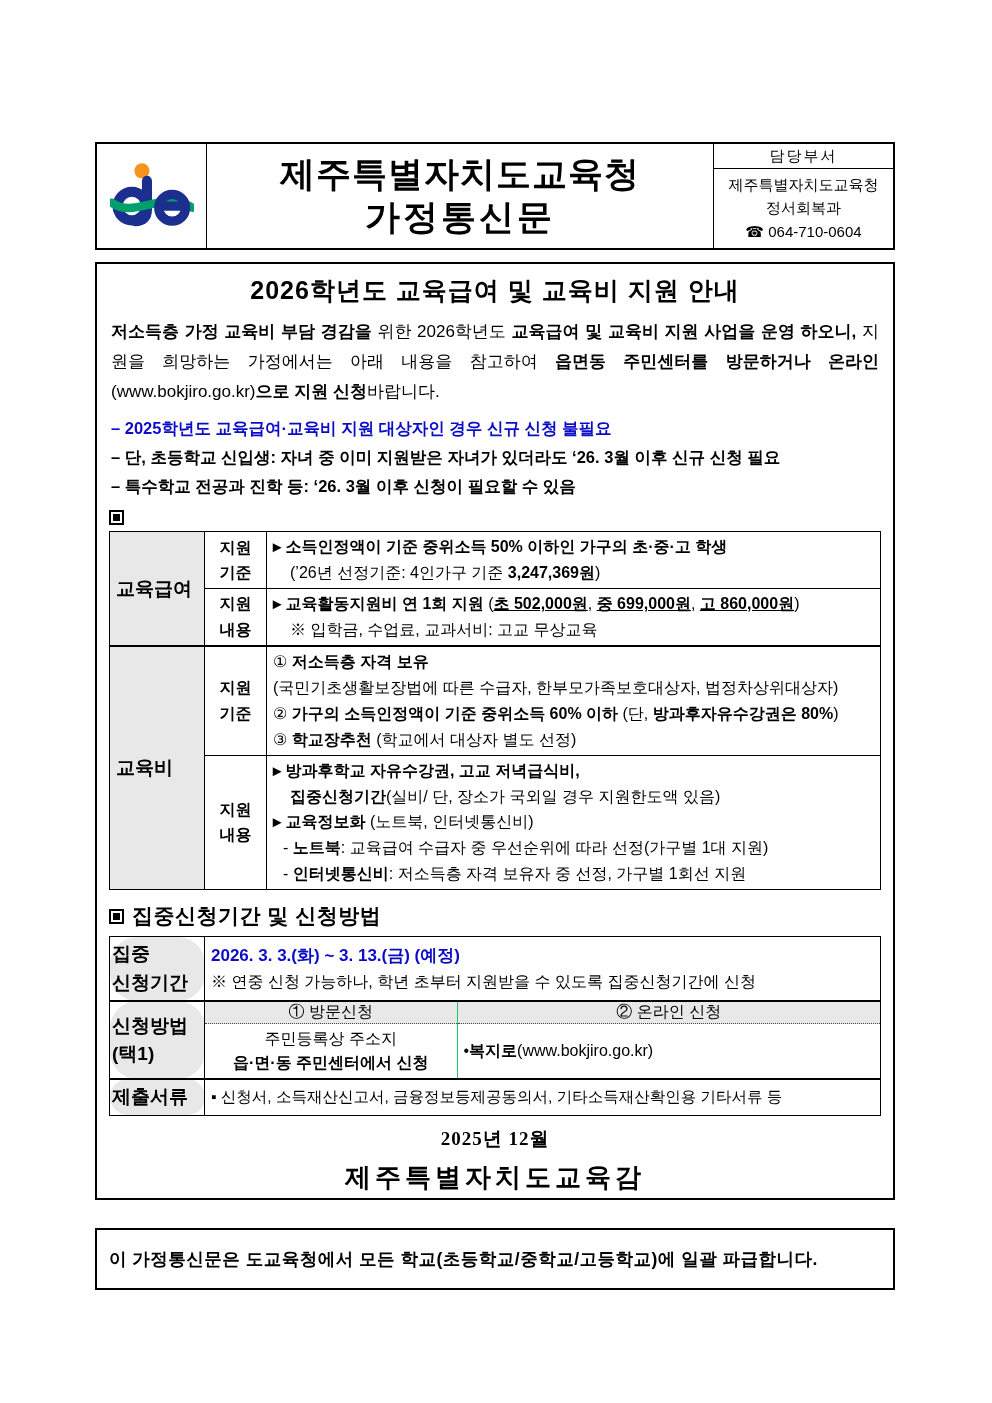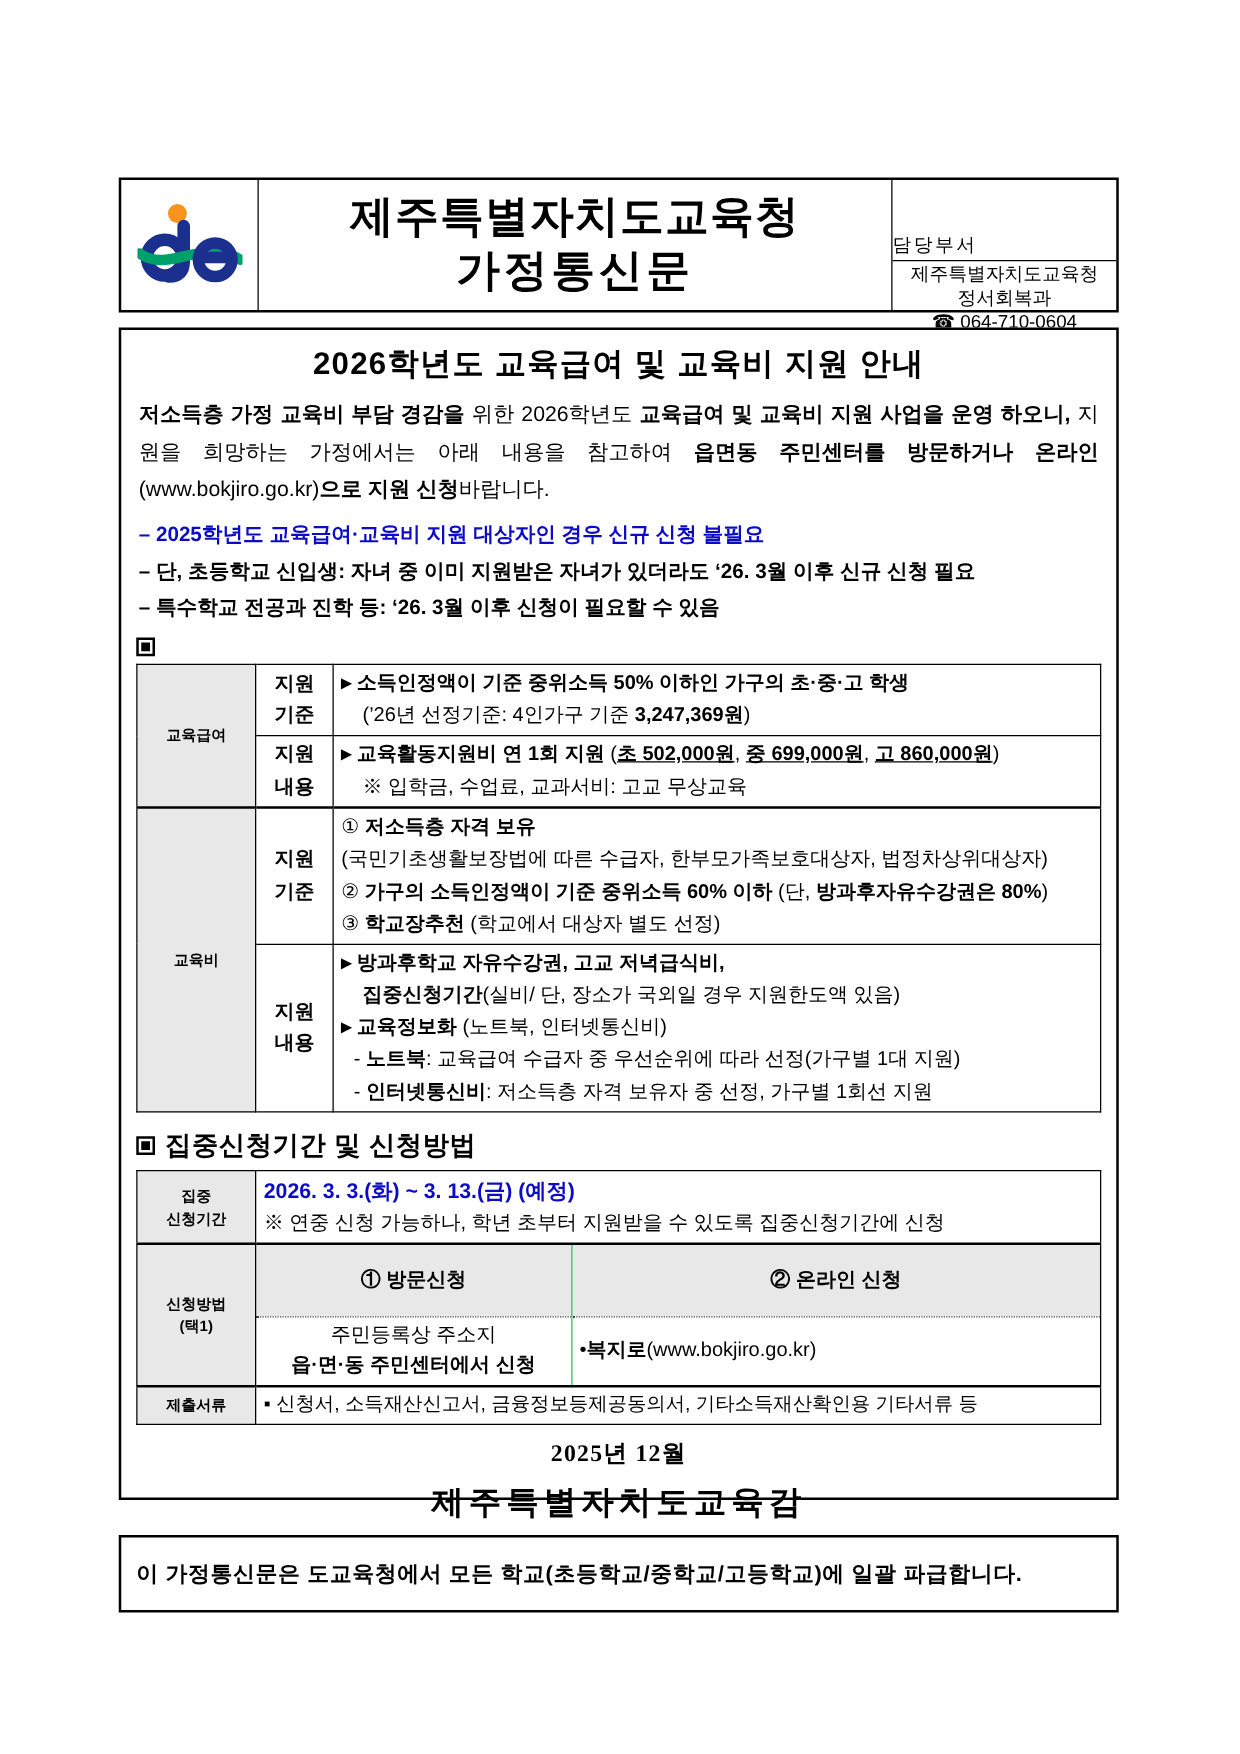--- a/index.html
+++ b/index.html
@@ -8,57 +8,57 @@
 
   .box { position:absolute; left:95px; width:800px; border:2px solid #000; background:#fff; }
 
   
   .header-box { top:142px; height:108px; display:flex; align-items:stretch; }
   .logo-cell { width:110px; border-right:1.5px solid #000; display:flex; align-items:center; justify-content:center; }
   .title-cell { flex:1; display:flex; flex-direction:column; align-items:center; justify-content:center; }
   .org-title { font-size:35px; font-weight:800; letter-spacing:1px; line-height:1.22; }
   .doc-type  { font-size:35px; font-weight:800; letter-spacing:3px; line-height:1.22; }
   .dept-cell { width:180px; border-left:1.5px solid #000; display:flex; flex-direction:column; font-size:15px; }
-  .dept-head { text-align:left; padding:3px 0 2px; border-bottom:1px solid #000; letter-spacing:2px;margin-top:40px; }
+  .dept-head { text-align:center; padding:3px 0 2px; border-bottom:1px solid #000; letter-spacing:2px; }
   .dept-body { flex:1; display:flex; flex-direction:column; justify-content:space-evenly; align-items:center; padding:2px 0; }
   .dept-body div { line-height:1.25; }
 
   
   .main-box { top:262px; height:938px; padding:8px 12px 0 12px; }
   .main-title { text-align:center; font-size:25px; font-weight:800; letter-spacing:1px; margin:2px 0 10px; }
   .intro { font-size:17px; line-height:1.75; text-align:justify; margin:0 2px 8px; }
   .notices { margin:0 2px 10px; }
   .notice-line { font-size:16.5px; line-height:1.74; }
 
   .sec-header { display:flex; align-items:center; gap:8px; font-size:21px; font-weight:800; margin:6px 0 6px; letter-spacing:0.5px; }
   .sq { width:15px; height:15px; border:2px solid #000; display:inline-flex; align-items:center; justify-content:center; flex:0 0 auto; }
   .sq::after { content:""; width:7px; height:7px; background:#000; }
 
   table { border-collapse:collapse; width:100%; }
   td { border:1px solid #000; vertical-align:middle; }
   .t1 { border:1.5px solid #000; font-size:16px; }
   .t1 td { padding:2px 6px; }
-  .glabel { background:#e8e8e8; text-align:center; font-weight:700; width:95px; font-size:12px; }
+  .glabel { background:#e8e8e8; font-weight:700; width:95px; font-size:19px; }
   .slabel { text-align:center; font-weight:700; width:62px; white-space:pre-line; line-height:1.6; }
   .cell-lines { padding:3px 2px; }
   .cl { line-height:1.62; }
   .ind1 { padding-left:17px; }
   .ind2 { padding-left:10px; }
   .thick-top td { border-top:2px solid #000; }
 
   .t2 { border:1.5px solid #000; font-size:16px; margin-top:2px; }
-  .t2 > tbody > tr > td { padding:2px 6px; }
+  .t2 > tbody > tr > td { padding:2px 6px;border-radius:27px; }
   .t2 .glabel { white-space:pre-line; line-height:1.5; padding:3px 2px; }
   .date-line { text-align:left; font-size:17px; line-height:1.6; }
   .note-line { line-height:1.6; }
   .row-sep td { border-top:2px solid #000; }
   .subwrap { padding:0 !important; }
   .sub { width:100%; border-collapse:collapse; }
   .sub td { border:none; }
-  .sub .shead { background:#e8e8e8; text-align:center; font-weight:700; border-bottom:1px dotted #444; padding:18px 4px; }
+  .sub .shead { background:#e8e8e8; text-align:center; font-weight:400; border-bottom:1px dotted #444; padding:0 4px; }
   .sub .v-div { border-left:1px solid #22c55e; }
   .sub .sbody { padding:3px 6px; line-height:1.5; }
   .visit-cell { text-align:center; width:252px; }
   .docs-line { font-size:15.5px; line-height:1.6; }
 
   .closing-date { text-align:center; font-family:"Liberation Serif", serif; font-size:19px; font-weight:700; margin-top:10px; letter-spacing:1px; }
   .signer { text-align:center; font-family:"Liberation Serif", serif; font-size:26px; font-weight:600; letter-spacing:4px; margin-top:8px; }
 
   
   .footer-box { top:1228px; height:62px; display:flex; align-items:center; padding:0 12px; }

